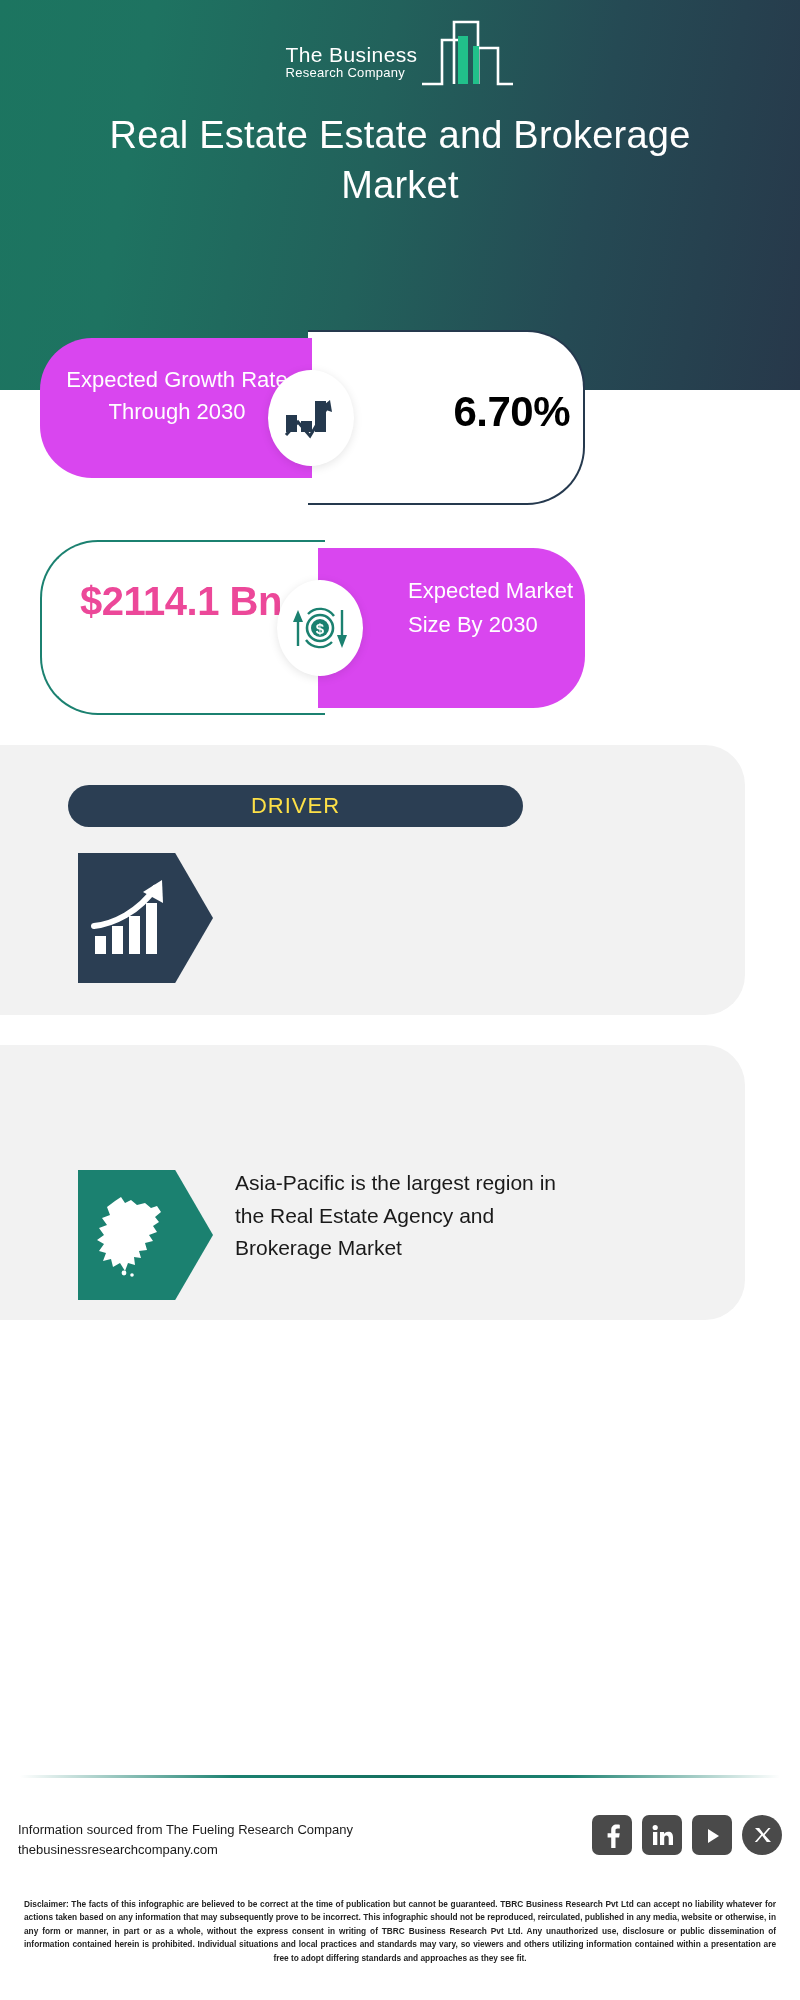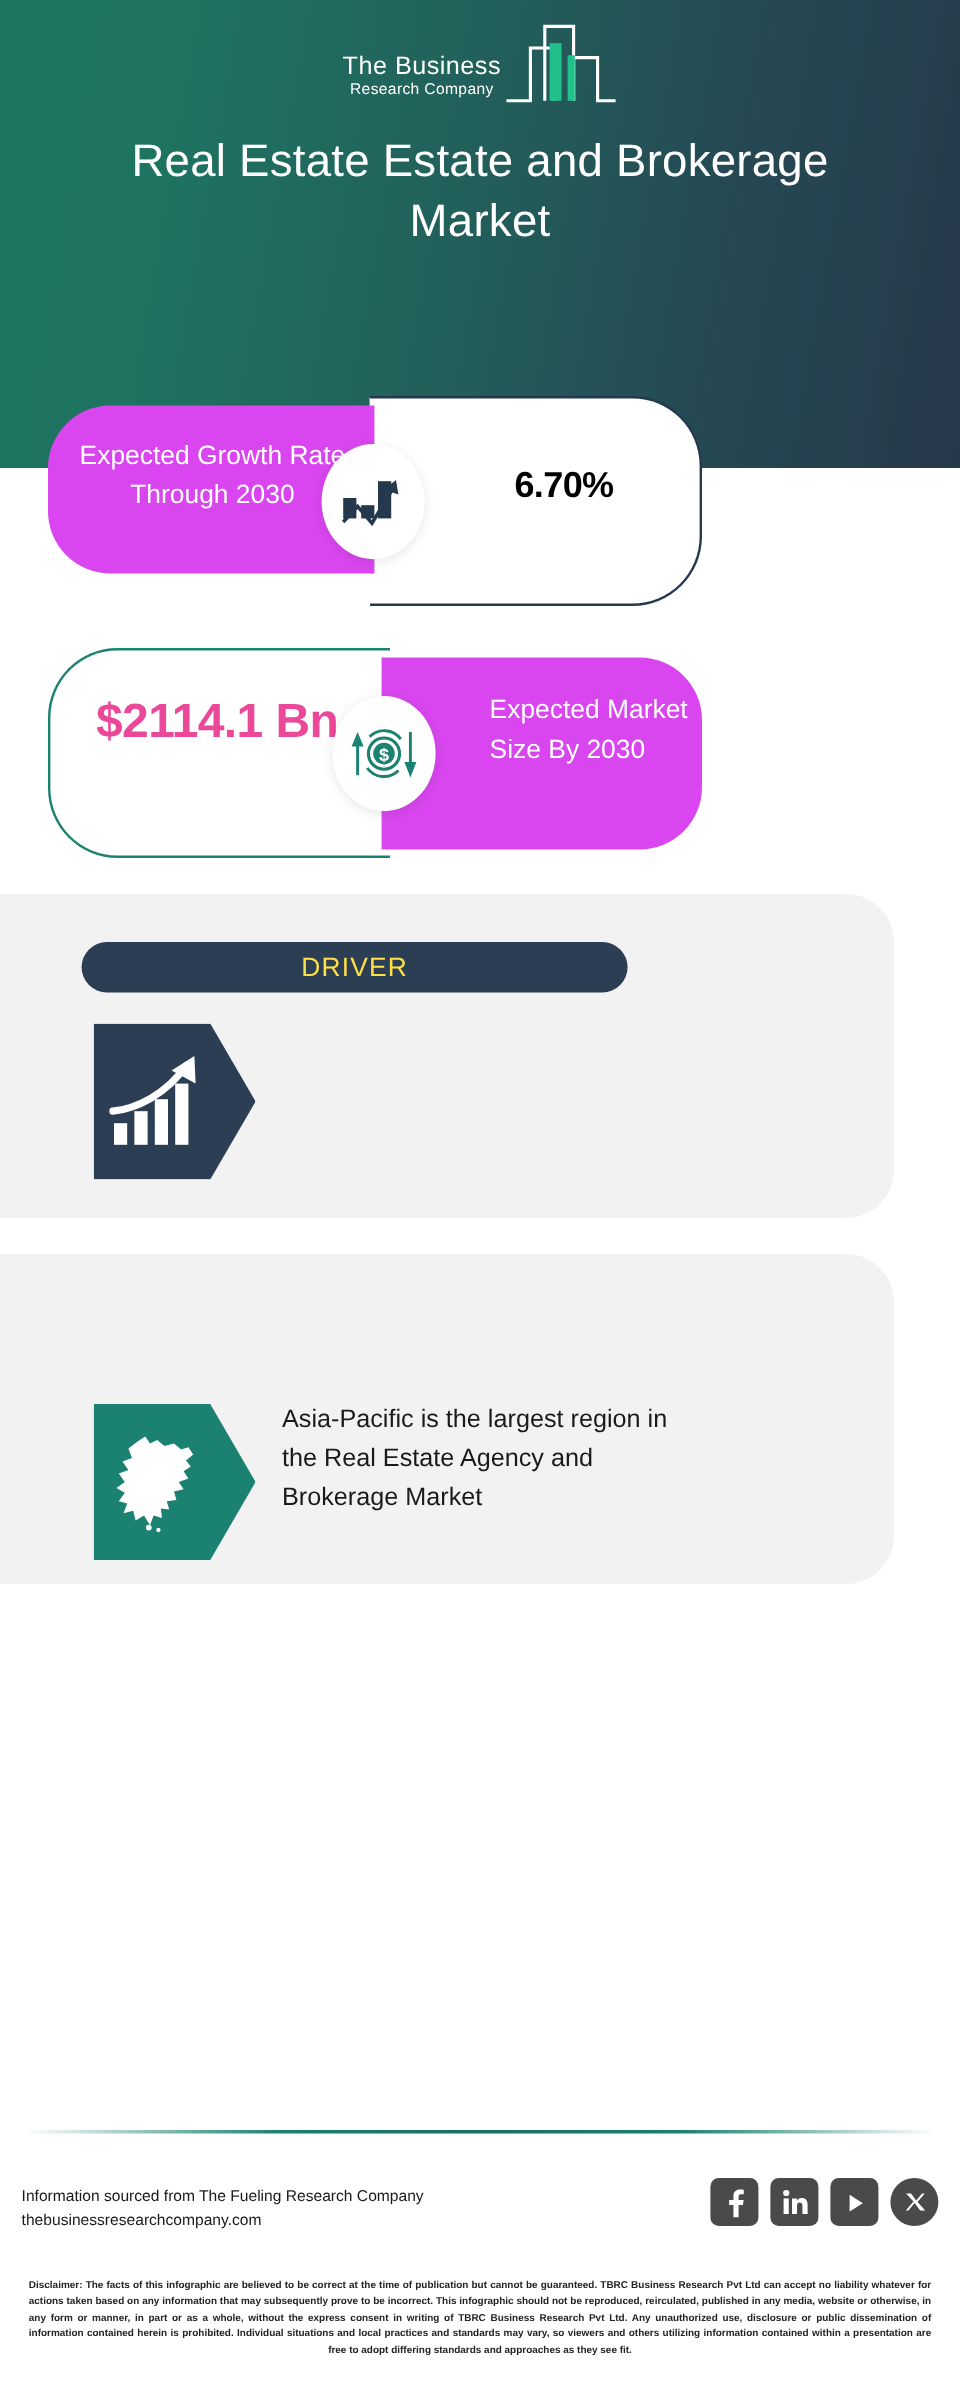--- a/index.html
+++ b/index.html
@@ -29,21 +29,21 @@
     position: absolute;
     left: 0; top: 18px;
     width: 800px;
     display: flex;
     justify-content: center;
     align-items: flex-end;
   }
   .logo-text {
     display: flex;
     flex-direction: column;
-    align-items: center;
+    align-items: flex-start;
     line-height: 1.05;
     padding-bottom: 12px;
   }
   .logo-line1 {
     color: #ffffff;
     font-size: 21px;
     letter-spacing: .4px;
     font-weight: 400;
   }
   .logo-line2 {
@@ -94,23 +94,23 @@
     width: 230px;
     text-align: center;
     color: #ffffff;
     font-size: 22px;
     line-height: 1.45;
   }
   .sg-value {
     position: absolute;
     left: 330px; top: 58px;
     width: 200px;
-    text-align: center;
+    text-align: right;
     color: #000000;
-    font-size: 30px;
+    font-size: 42px;
     font-weight: bold;
     letter-spacing: -.5px;
   }
   .icon-bubble {
     position: absolute;
     width: 86px; height: 96px;
     border-radius: 50%;
     background: #ffffff;
     box-shadow: 0 2px 10px rgba(0,0,0,.10);
     display: flex;

